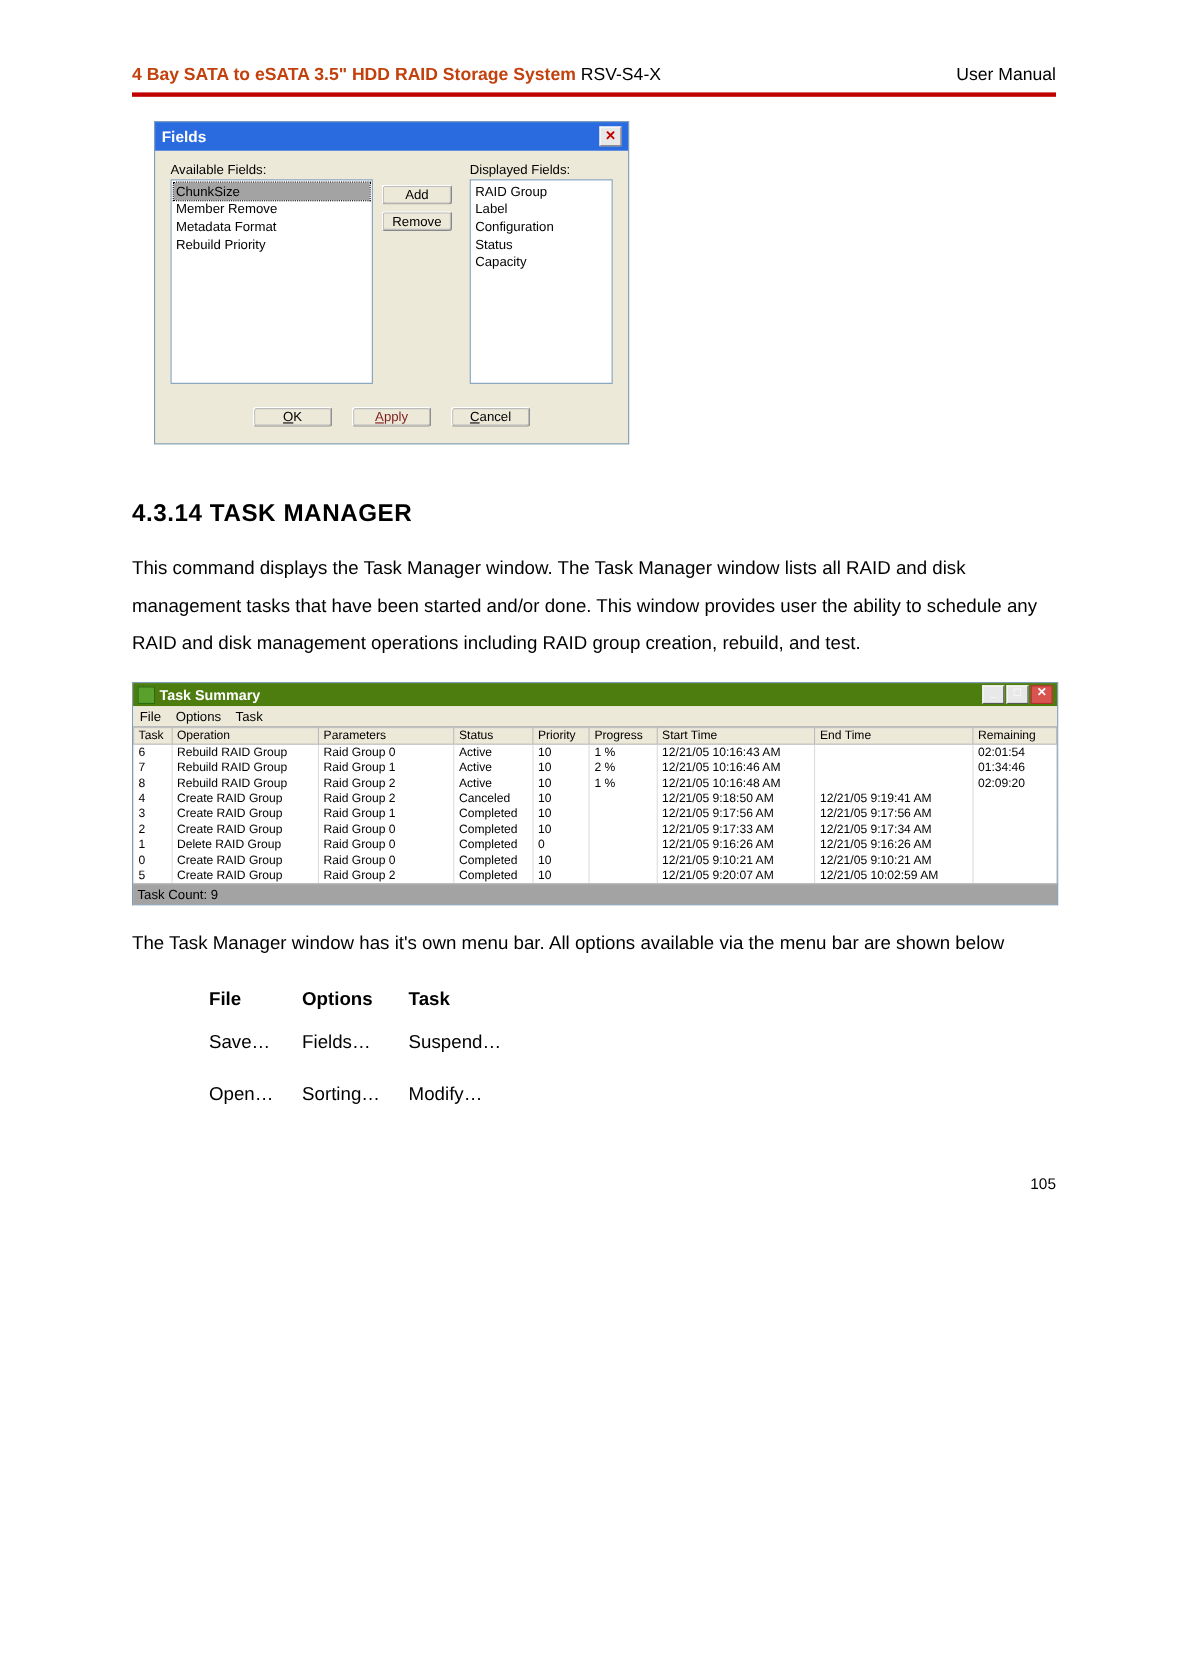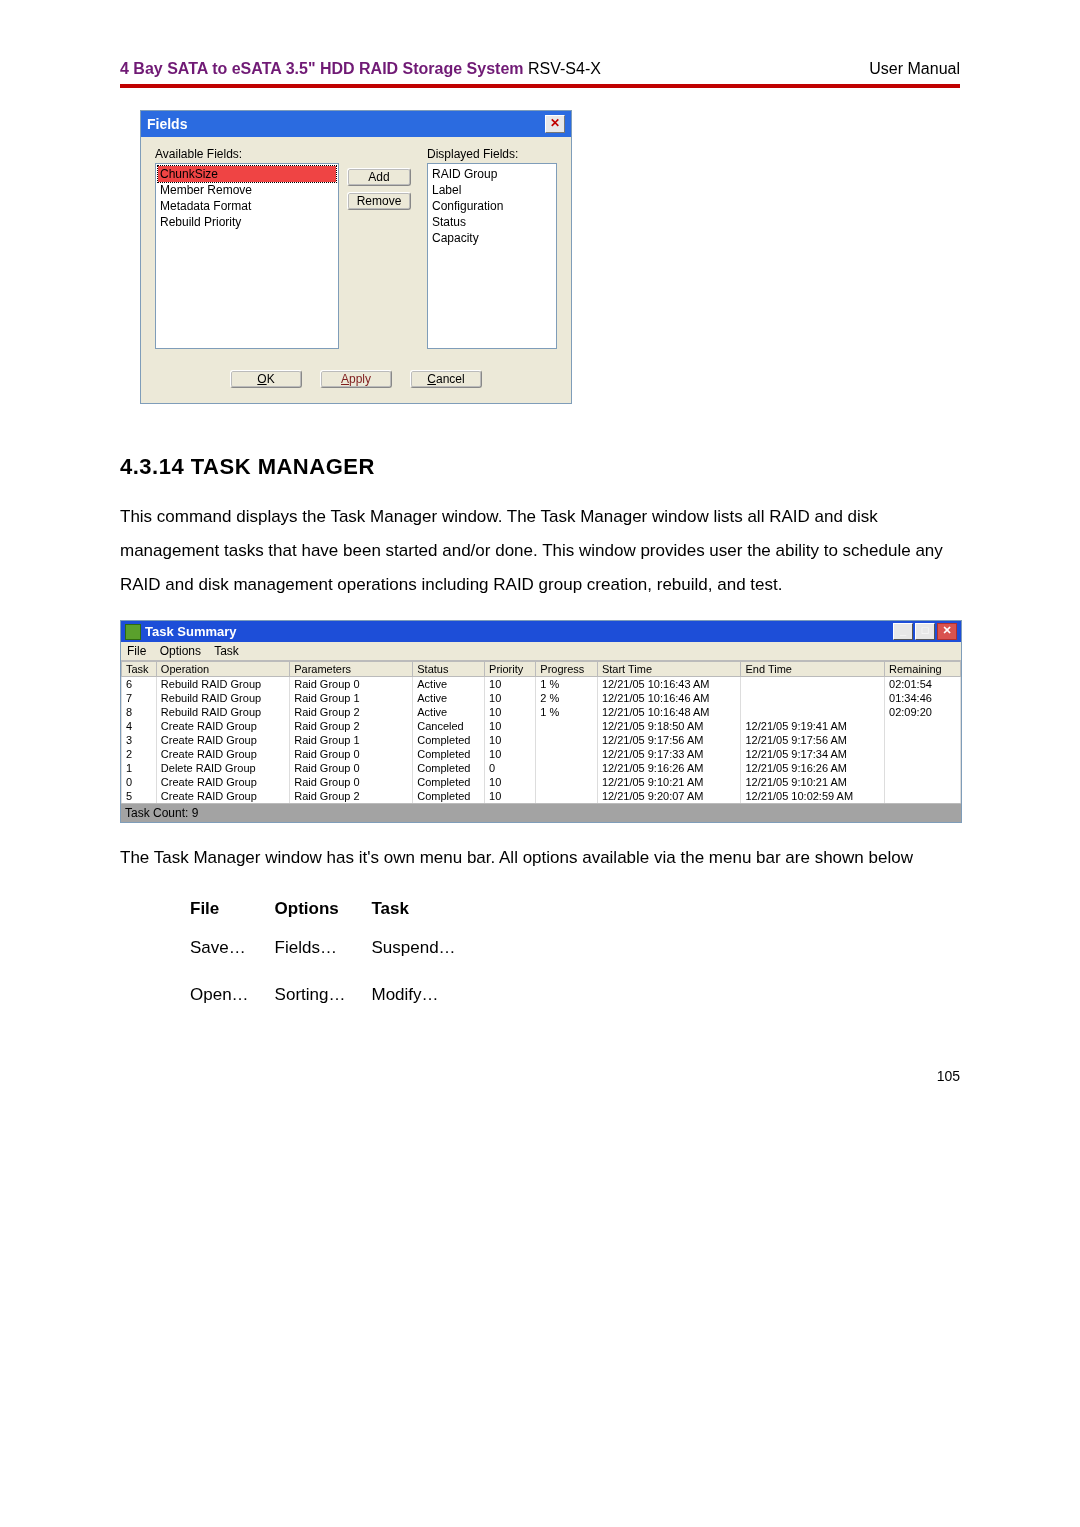--- a/index.html
+++ b/index.html
@@ -19,21 +19,21 @@
   .header-row {
     display: flex;
     justify-content: space-between;
     align-items: baseline;
     margin-bottom: 6px;
   }
   .header-left {
     font-size: 16px;
   }
   .header-left .bold-red {
-    color: #701a75;
+    color: #c2410c;
     font-weight: bold;
   }
   .header-right {
     font-size: 16px;
   }
   .red-bar {
     height: 4px;
     background: #c00000;
     margin-bottom: 22px;
   }
@@ -92,21 +92,21 @@
     border: 1px solid #7f9db9;
     background:#fff;
     height: 180px;
     padding: 2px;
     font-size:12px;
     overflow:hidden;
   }
   .list-item { padding: 0 2px; line-height:16px; }
   .list-item.selected {
     outline: 1px dotted #000;
-    background:#ef4444;
+    background:#a3a3a3;
   }
   .winbtn {
     font-family: Tahoma, sans-serif;
     font-size:12px;
     background:#ece9d8;
     border:1px solid #888;
     border-top-color:#fff;
     border-left-color:#fff;
     border-radius:3px;
     box-shadow: 0 0 0 1px #bbb inset;
@@ -140,21 +140,21 @@
 
   
   .task-window {
     border:1px solid #7f9db9;
     font-family: Tahoma, sans-serif;
     background:#ece9d8;
     width: 100%;
     margin: 6px 0 18px 0;
   }
   .task-title {
-    background:#1d4ed8;
+    background:#4d7c0f;
     color:#fff;
     font-weight:bold;
     font-size:13px;
     padding:2px 4px;
     display:flex;
     align-items:center;
     justify-content:space-between;
   }
   .task-title-left { display:flex; align-items:center; gap:4px; }
   .app-icon {

